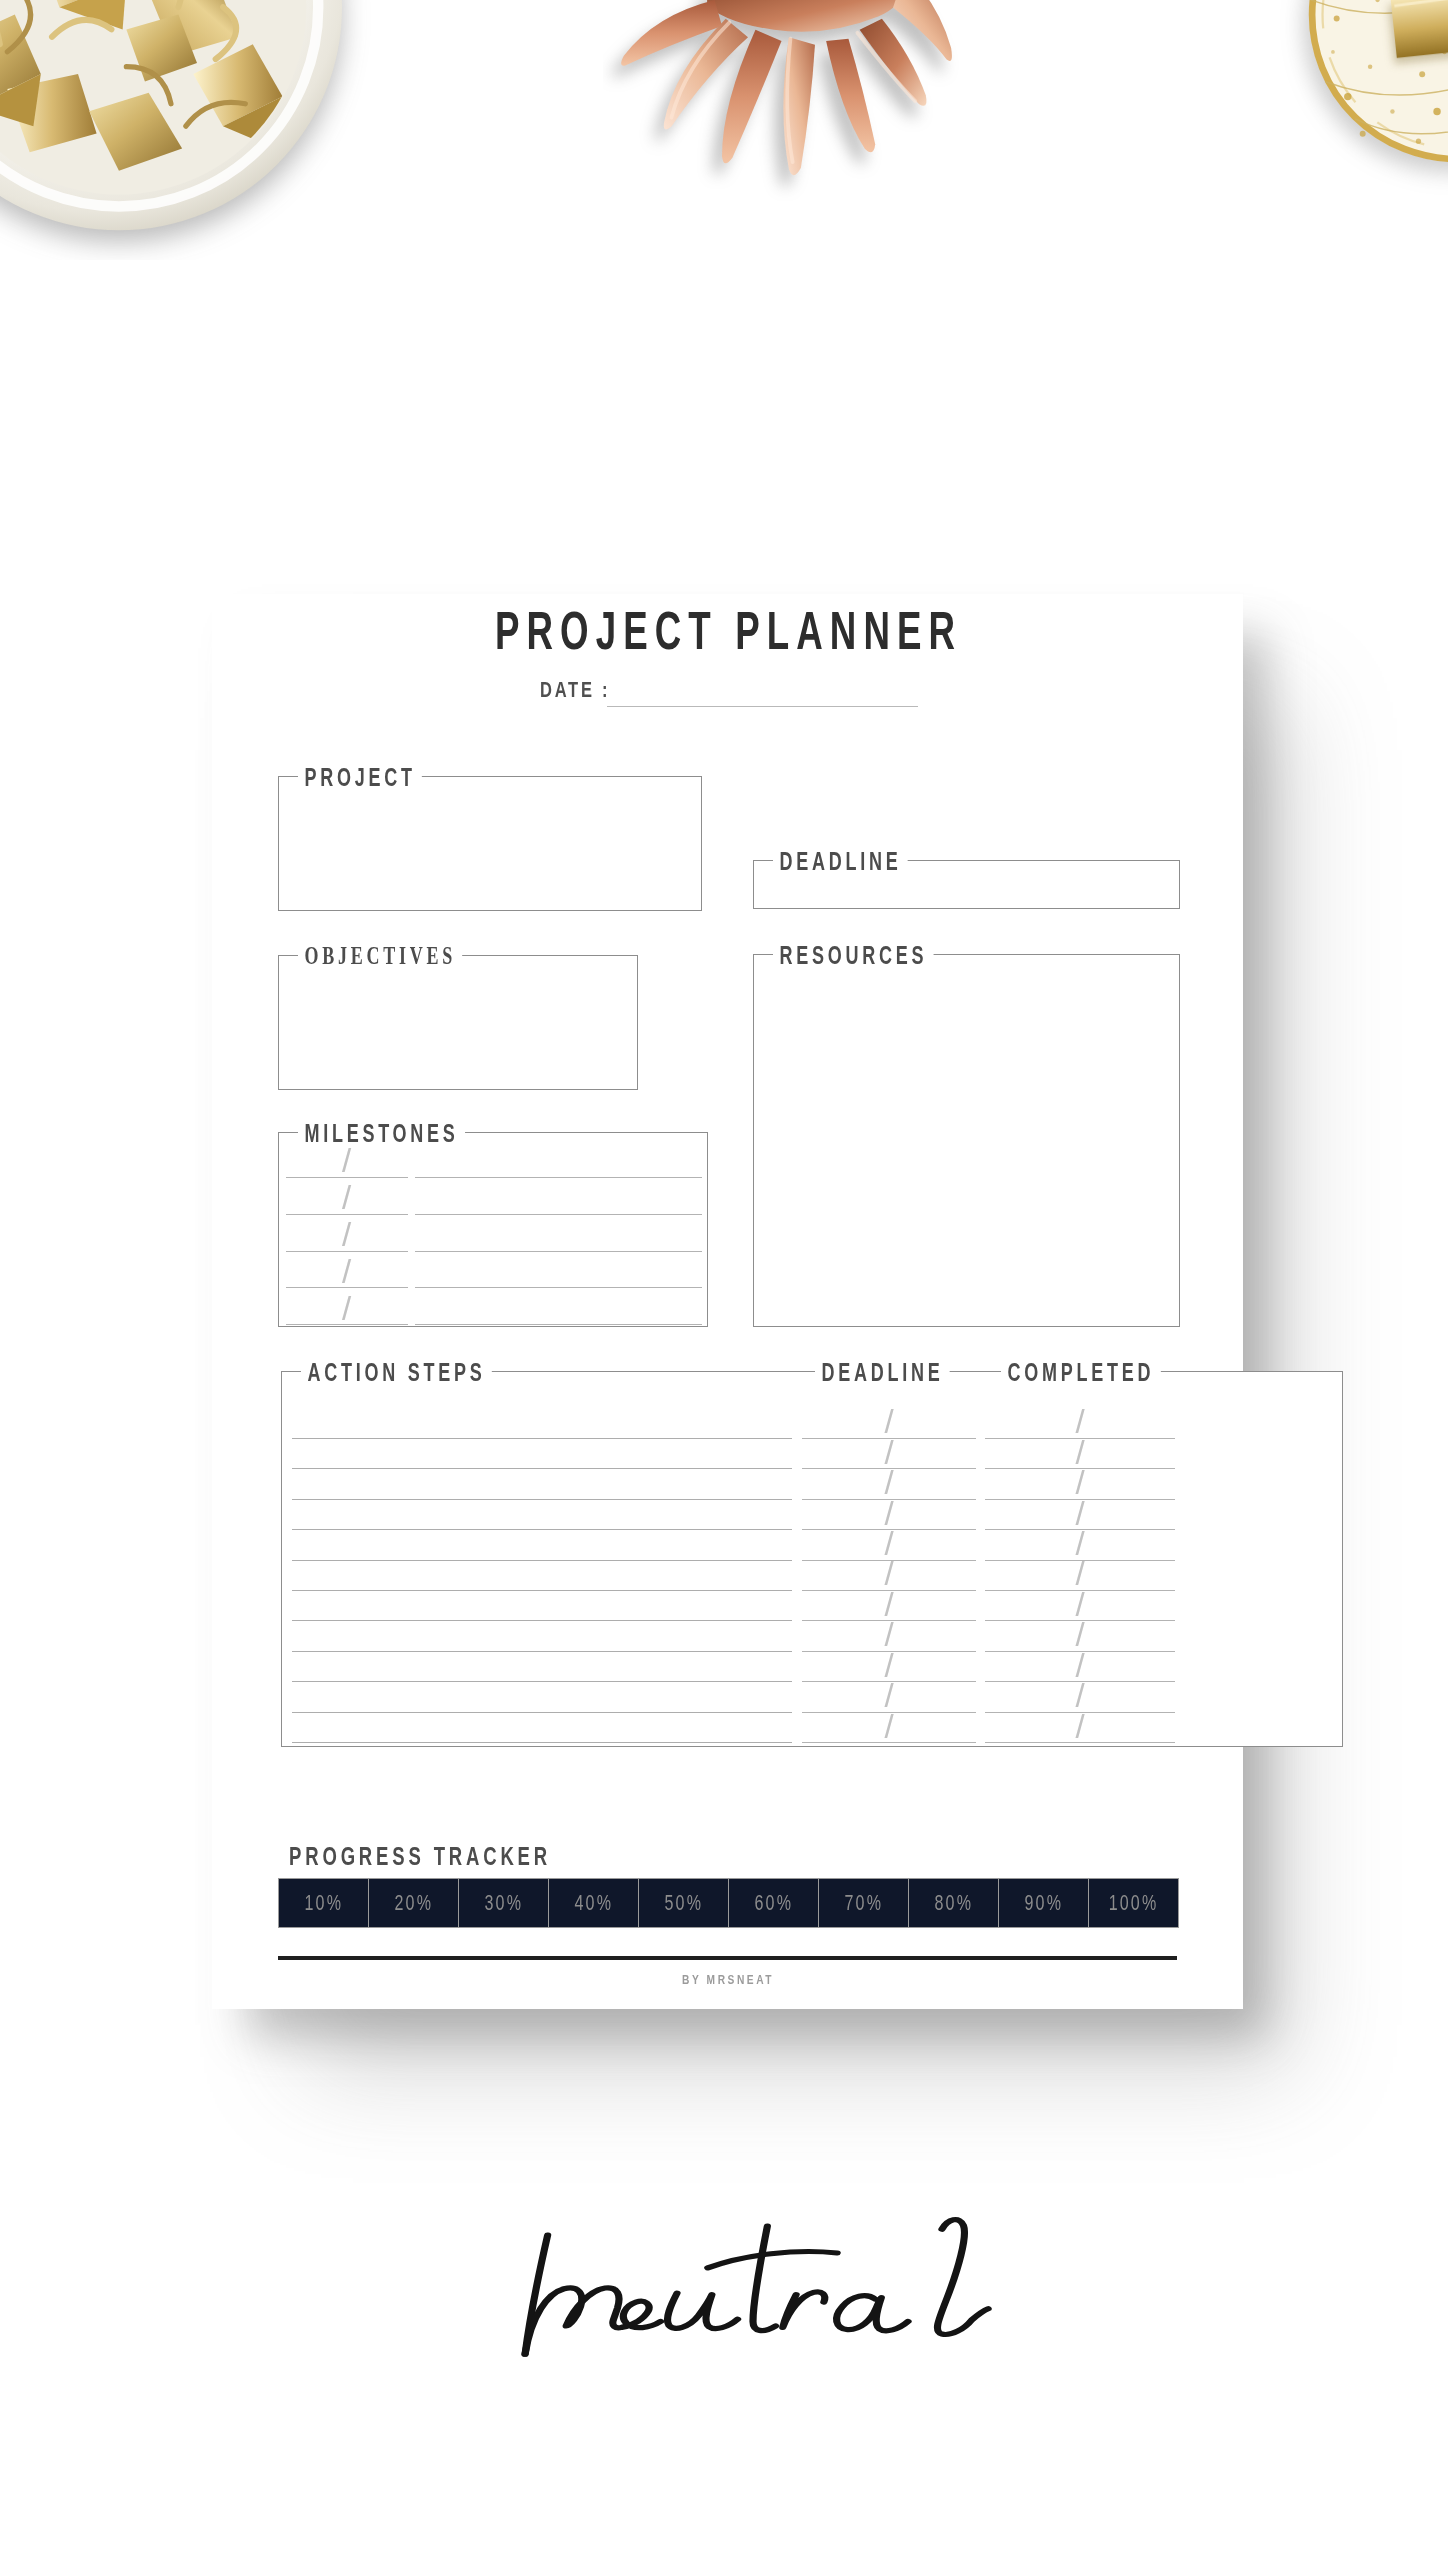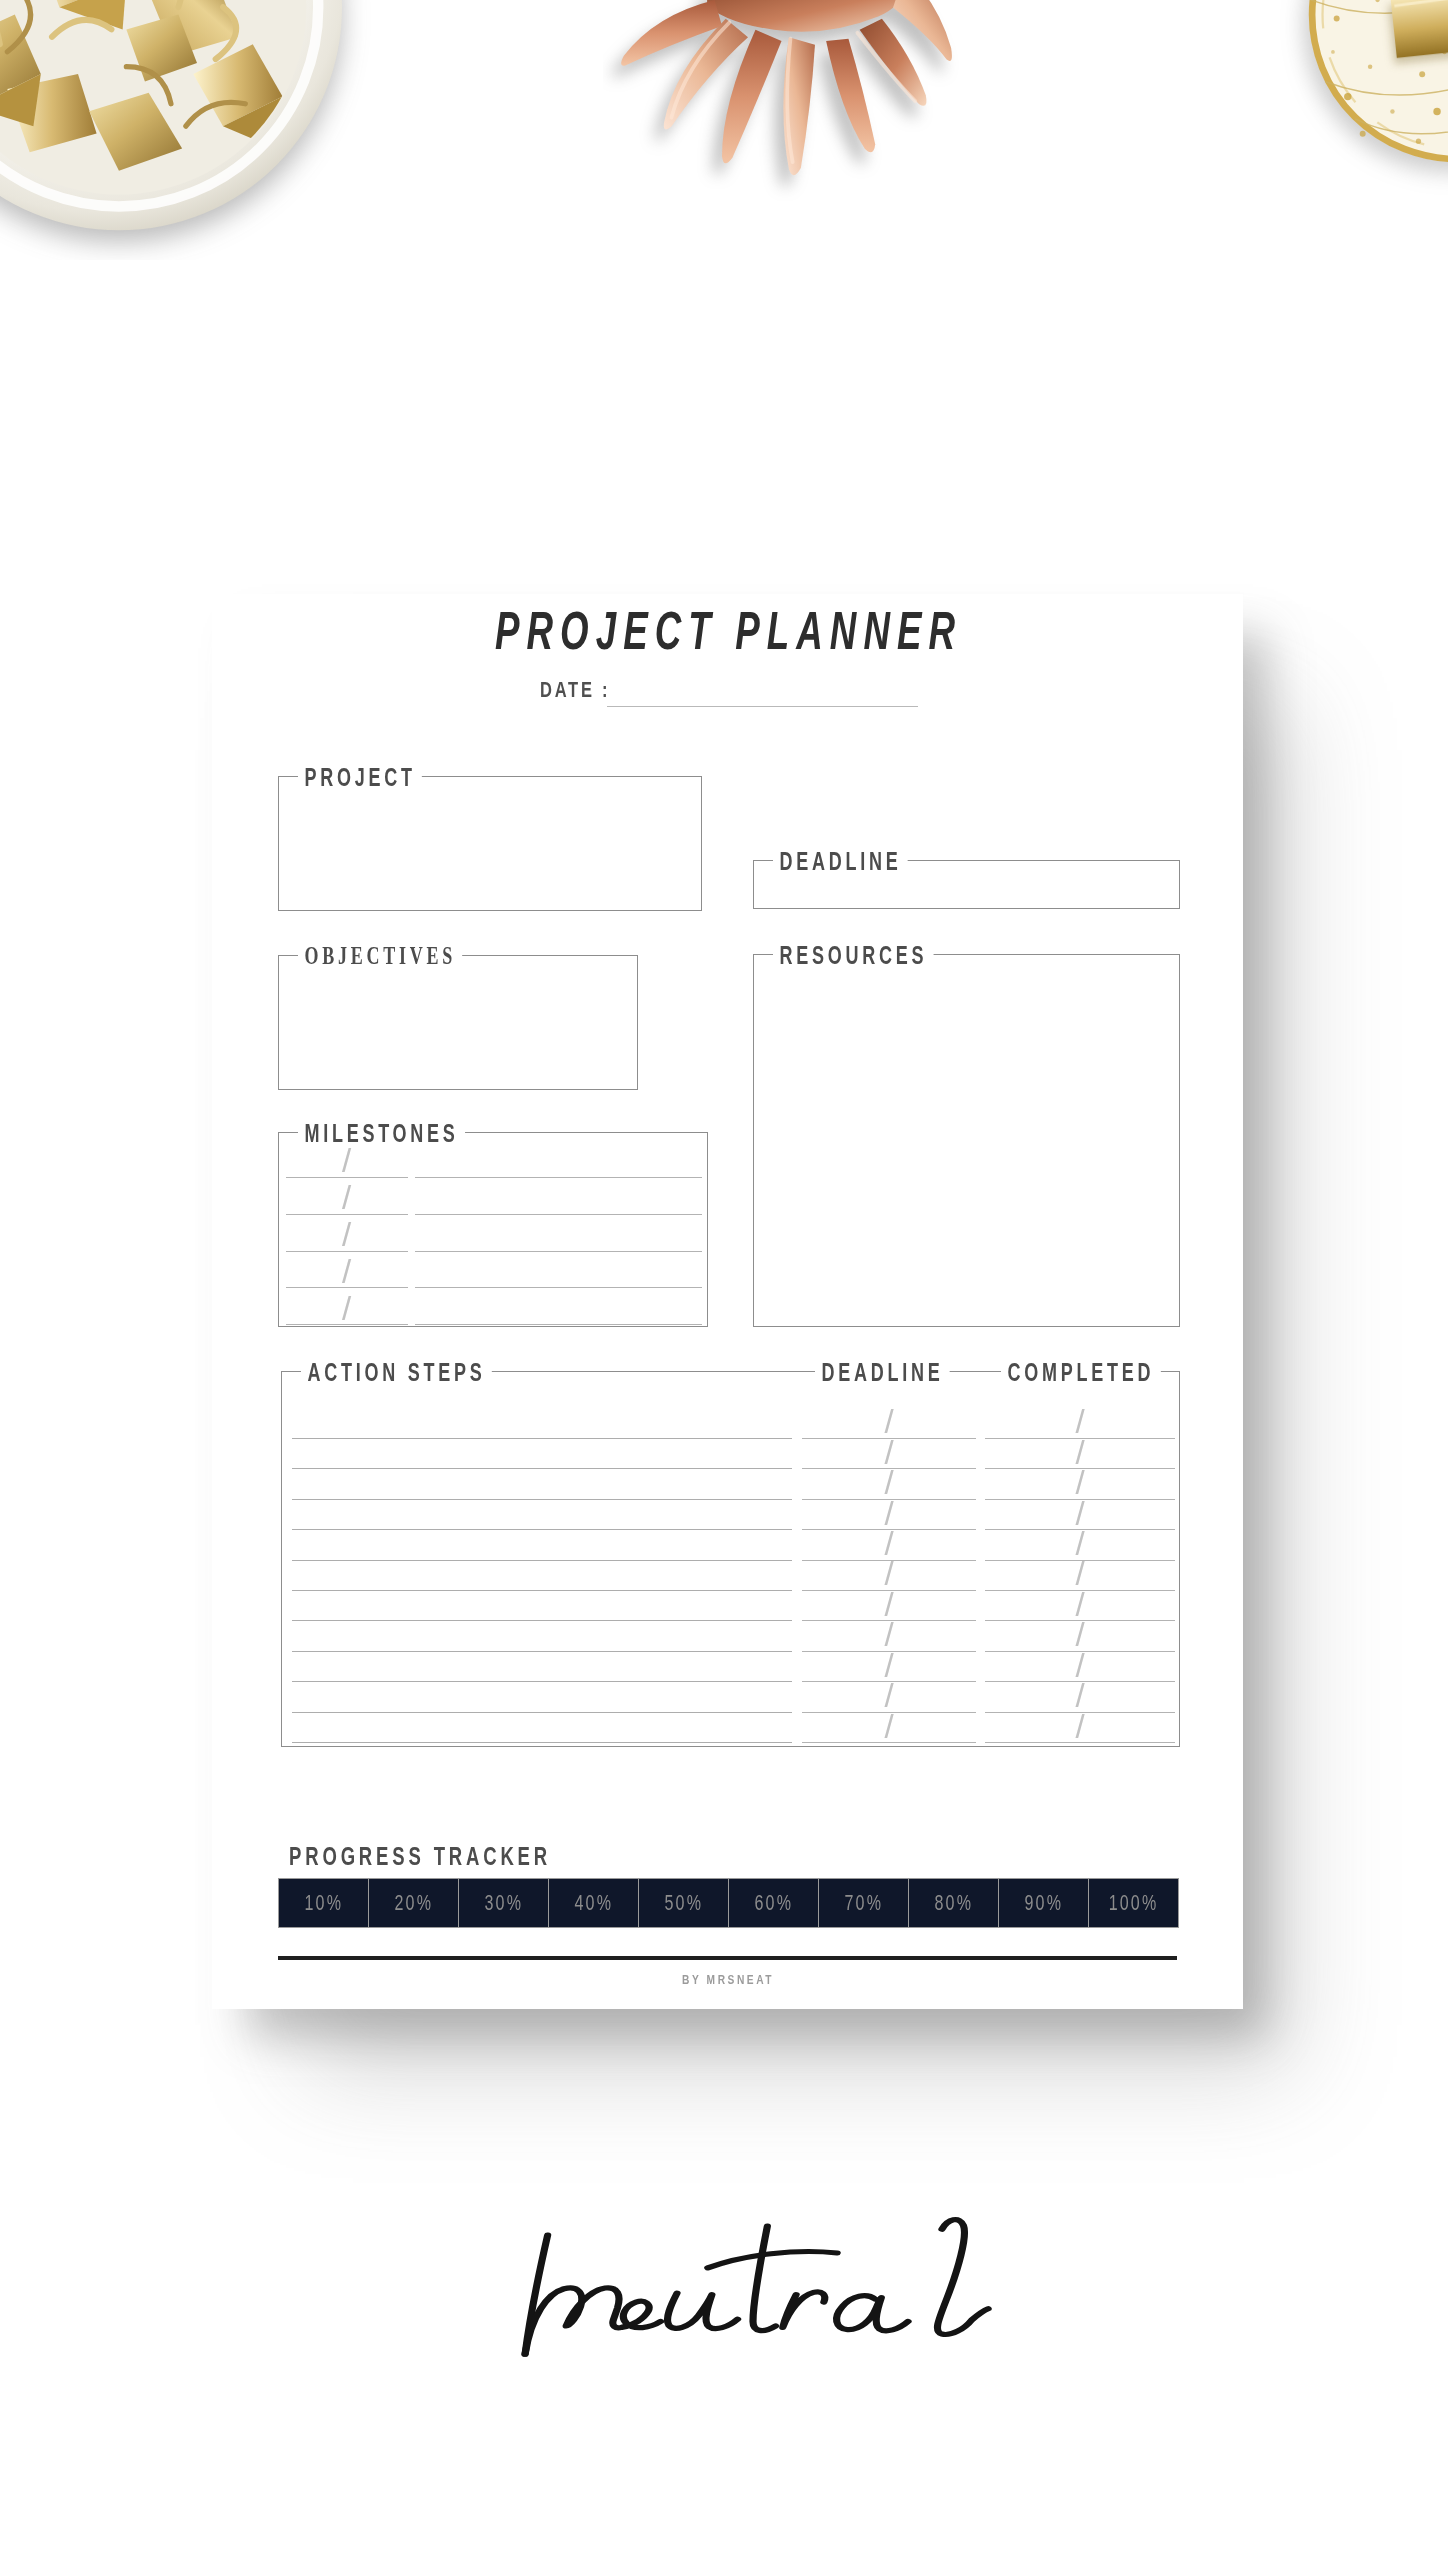--- a/index.html
+++ b/index.html
@@ -8,21 +8,21 @@
   .sr{position:absolute;width:0.7px;height:0.7px;overflow:hidden;opacity:0;}
 
   
   .styles-heading{position:absolute;left:0;top:262px;width:100%;text-align:center;}
   .styles-heading>span{display:inline-block;transform:scaleX(.62);transform-origin:center;
       font-size:112px;font-weight:700;letter-spacing:9px;color:#131313;line-height:1;}
 
   
   .paper{position:absolute;left:212px;top:594px;width:1031px;height:1415px;background:#ffffff;
          box-shadow:30px 34px 41px -6px rgba(95,95,95,.35), 71px 86px 97px -22.3px rgba(120,120,120,.28);}
-  .paper-title{position:absolute;left:66px;top:9px;width:901px;text-align:center;font-style:italic;}
+  .paper-title{position:absolute;left:66px;top:9px;width:901px;text-align:center;}
   .paper-title>span{display:inline-block;transform:scaleX(.68);transform-origin:center;
       font-size:54px;font-weight:700;letter-spacing:10.4px;color:#2d2d2d;line-height:1;}
 
   .date-label{position:absolute;left:328px;top:83px;}
   .con{display:inline-block;transform:scaleX(.74);transform-origin:left center;white-space:nowrap;}
   .date-label>span{font-size:22.3px;font-weight:700;letter-spacing:3.7px;color:#4f4f4f;}
   .date-line{position:absolute;left:395px;top:112px;width:311px;height:0;border-bottom:1.5px solid #b9b9b9;}
 
   
   .fbox{position:absolute;border:1.5px solid #8d8d8d;background:#fff;box-sizing:border-box;}
@@ -41,21 +41,21 @@
   .m-row{position:relative;flex:1;}
   .m-row:first-child{flex:0 0 45px;}
   .seg{position:absolute;bottom:0;height:0;border-bottom:1.5px solid #b3b3b3;}
   .seg-mdate{left:6.7px;width:122px;}
   .seg-mtext{left:136px;width:287px;}
   .slash{position:absolute;left:50%;bottom:1.5px;transform:translateX(-50%);
       font-family:"Liberation Sans","DejaVu Sans",sans-serif;font-style:normal;font-weight:400;
       font-size:33px;line-height:.85;color:#c2c2c2;}
 
   
-  .b-actions{left:69px;top:777px;width:899px;height:376px;}
+  .b-actions{left:69px;top:777px;width:1062px;height:376px;}
   .b-actions .lbl-deadline{left:533px;}
   .b-actions .lbl-completed{left:719px;}
   .a-rows{position:absolute;left:0;right:0;top:0;bottom:3px;display:flex;flex-direction:column;}
   .a-row{position:relative;flex:1;}
   .a-row:first-child{flex:0 0 67px;}
   .seg-action{left:10.4px;width:500px;border-bottom-color:#adadad;}
   .seg-adate{left:520px;width:174px;}
   .seg-adone{left:703px;width:190px;}
 
   

